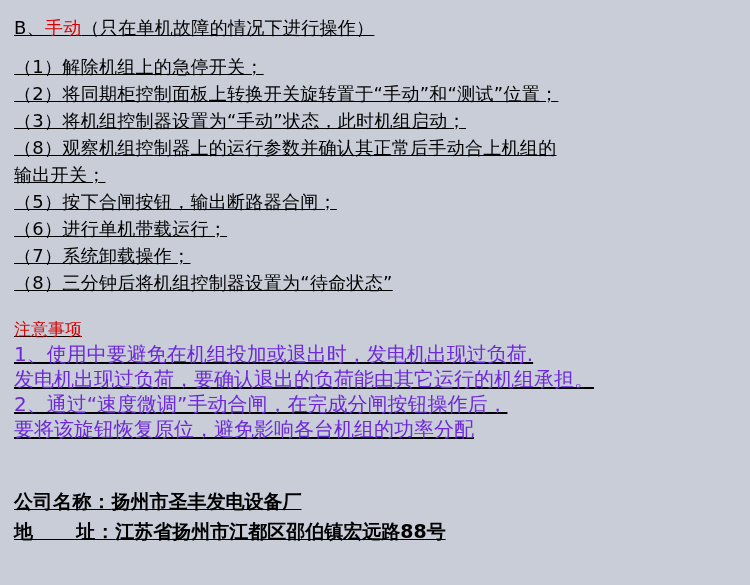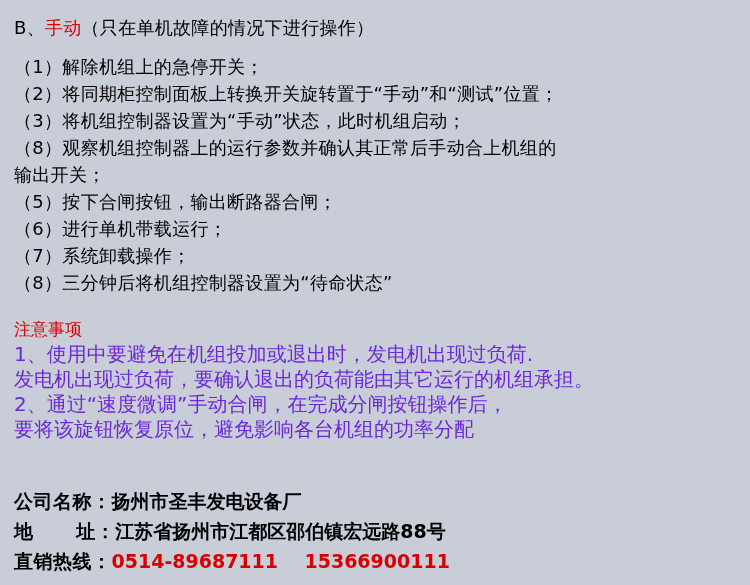--- a/index.html
+++ b/index.html
@@ -13,20 +13,21 @@
     font-family: "DejaVu Sans", "Liberation Sans", sans-serif;
     color: #000000;
     overflow: hidden;
   }
   .page {
     position: relative;
     width: 750px;
     height: 585px;
     box-sizing: border-box;
     padding: 14px 14px 0 14px;
+    text-decoration: underline;
   }
   .line {
     font-size: 18px;
     line-height: 27px;
     white-space: pre;
     letter-spacing: 0.3px;
   }
   .heading-line {
     margin-bottom: 2px;
   }
@@ -88,16 +89,15 @@
   <div>
     <div class="notice-line">1、使用中要避免在机组投加或退出时，发电机出现过负荷.</div>
     <div class="notice-line">发电机出现过负荷，要确认退出的负荷能由其它运行的机组承担。</div>
     <div class="notice-line">2、通过“速度微调”手动合闸，在完成分闸按钮操作后，</div>
     <div class="notice-line">要将该旋钮恢复原位，避免影响各台机组的功率分配</div>
   </div>
 
   <div class="contact">
     <div class="contact-line"><span class="label">公司名称：</span><span>扬州市圣丰发电设备厂</span></div>
     <div class="contact-line"><span class="label">地      址：</span><span>江苏省扬州市江都区邵伯镇宏远路88号</span></div>
-    <div class="contact-line"><span class="label">直销热线：</span><span class="phone">0514-89687111    15366900111</span></div>
   </div>
 
 </div>
 
 </body></html>

